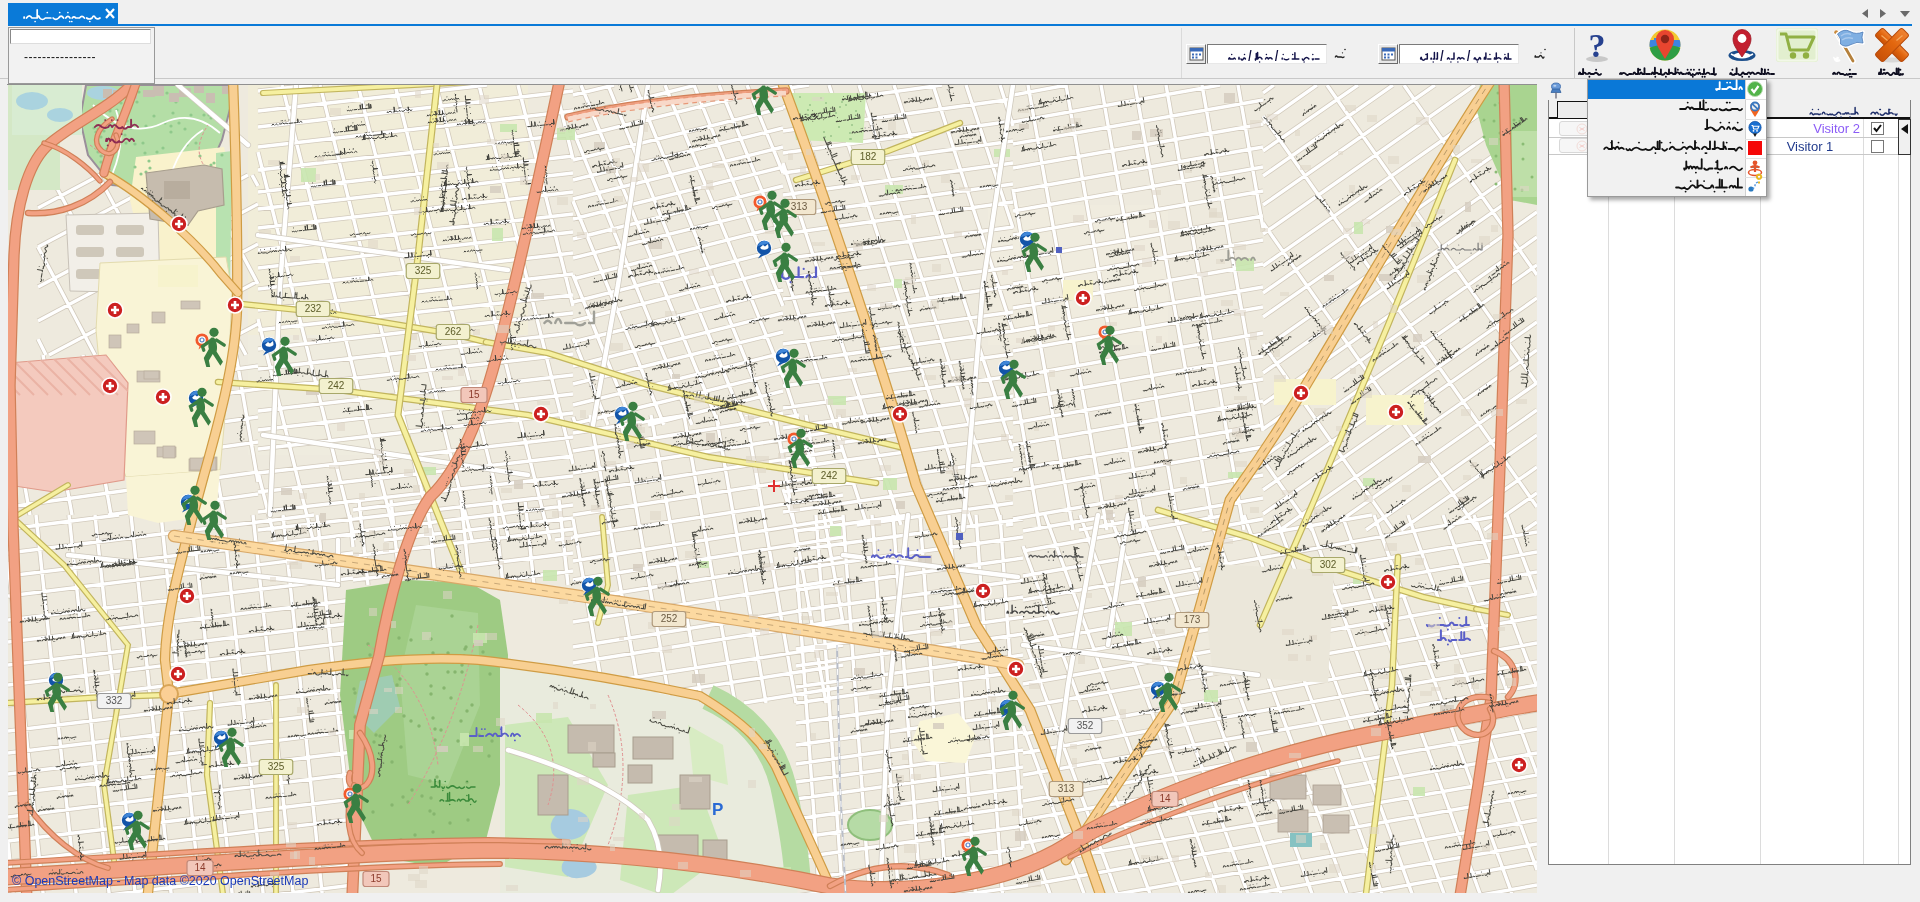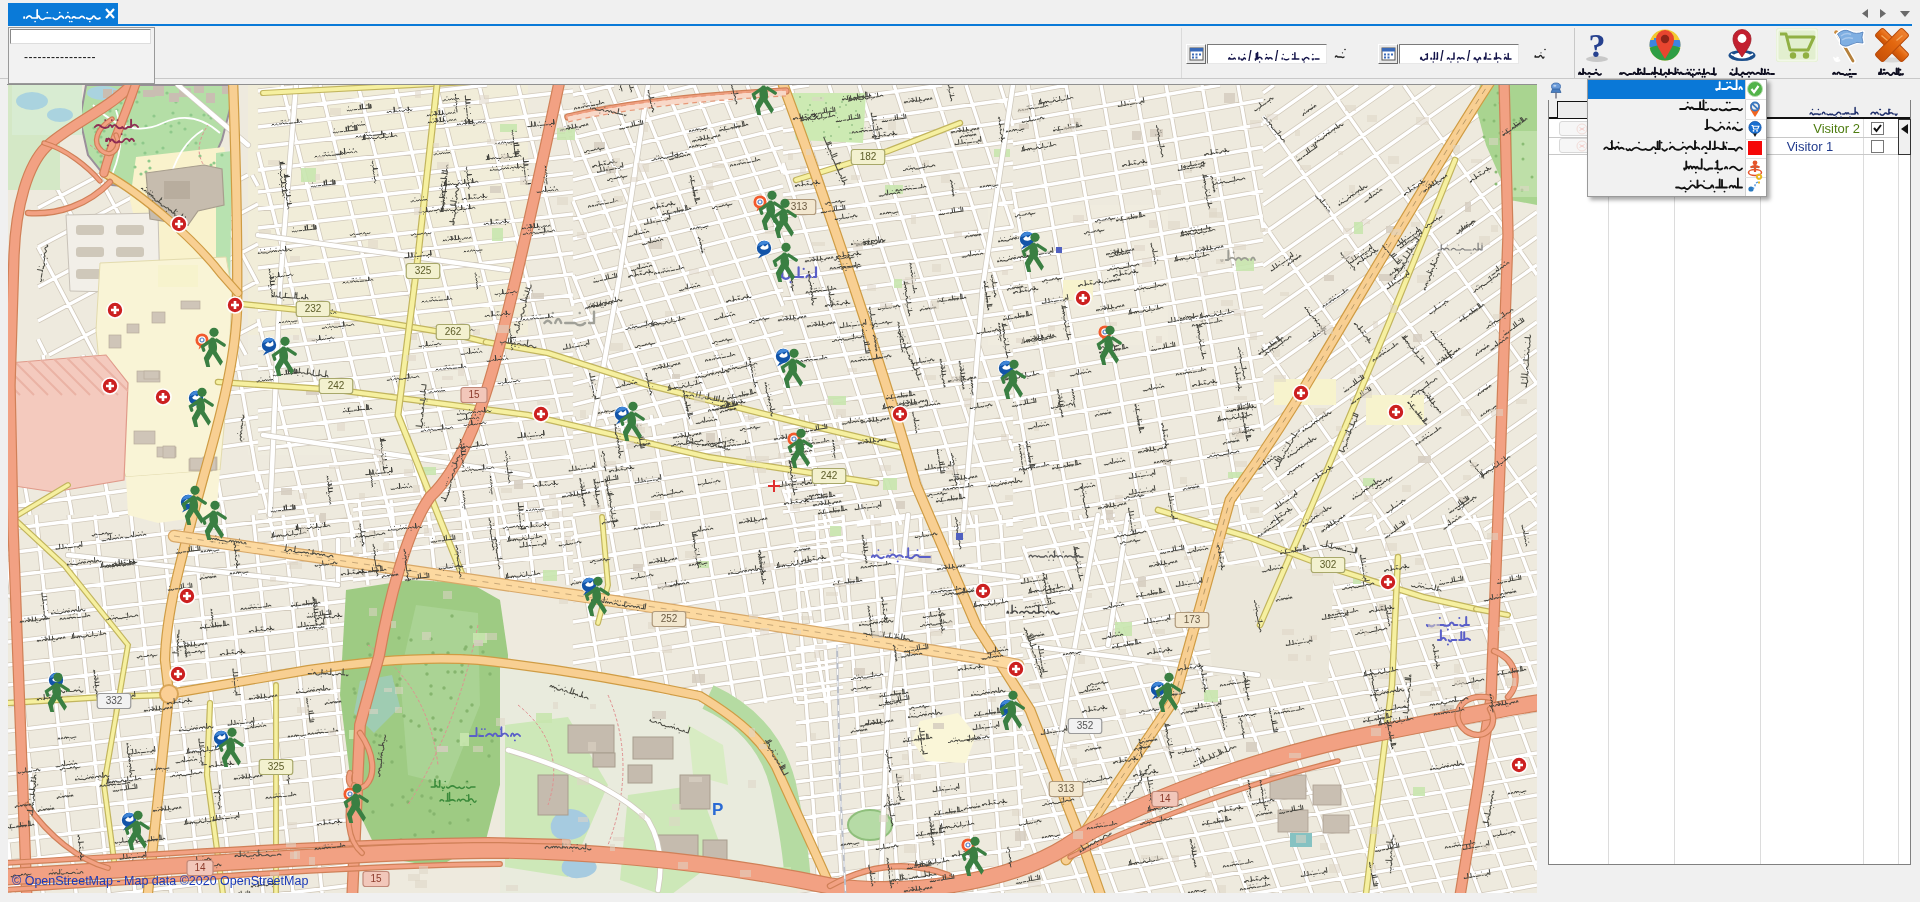--- a/index.html
+++ b/index.html
@@ -1974,21 +1974,21 @@
       <path d="M0,0 q-1.5,-3.4 -2.9,0 l0,-6.5 l0,6.5 l-2.0,0 l-2.2,0 m-1.8,0 q-1.1,-2.5 -2.2,0 q-1.1,-2.6 -2.2,0 l-2.0,0 m-1.8,0 q-2.2,-3.5 -4.3,0 q-2.3,2.5 -4.6,0 q-0.9,1.6 -1.9,0 q-1.6,1.6 -3.2,0 m-1.8,0 q-1.5,-3.3 -3.0,0 m-1.8,0 q-1.1,1.2 -2.2,0 l-3.8,0 q-0.9,1.6 -1.9,0 q-1.2,-2.4 -2.3,0 M-8.1,2.9 l0.01,0 M-45.5,-4.5 l0.01,0 M-39.6,-4.5 l0.01,0 M-21.8,2.9 l0.01,0 M-17.0,2.9 l0.01,0 M-7.9,2.9 l0.01,0" stroke="#1f2f6a" stroke-width="1.5" fill="none" stroke-linecap="round" stroke-linejoin="round"></path>
     </g>
   </svg>
 <svg style="position:absolute;left:1867px;top:103px" width="32" height="15">
     <g transform="translate(30,11)">
       <path d="M0,0 q-1.0,2.5 -2.0,0 m-1.8,0 q-2.1,-2.5 -4.3,0 l0,-4.8 l0,4.8 l-1.6,0 q-1.6,-2.1 -3.1,0 q-2.0,2.5 -4.1,0 m-1.8,0 q-1.5,-3.3 -3.0,0 q-2.2,-3.4 -4.3,0 M-7.1,-4.5 l0.01,0 M-17.2,-4.5 l0.01,0 M-16.6,-4.5 l0.01,0" stroke="#1f2f6a" stroke-width="1.5" fill="none" stroke-linecap="round" stroke-linejoin="round"></path>
     </g>
   </svg>
 <div style="position:absolute;left:1549px;top:137px;width:361px;height:1px;background:#c8c8c8"></div>
 <div style="position:absolute;left:1549px;top:154px;width:361px;height:1px;background:#c8c8c8"></div>
-<div style="position:absolute;left:1760px;top:121px;width:100px;height:15px;font:13px 'Liberation Sans';color:#4d7c0f;text-align:right">Visitor 2</div>
+<div style="position:absolute;left:1760px;top:121px;width:100px;height:15px;font:13px 'Liberation Sans';color:#8b5cf6;text-align:right">Visitor 2</div>
 <div style="position:absolute;left:1760px;top:139px;width:100px;height:15px;font:13px 'Liberation Sans';color:#203a8c;text-align:center">Visitor 1</div>
 <div style="position:absolute;left:1559px;top:121px;width:45px;height:15px;background:#f6f6f6;border:1px solid #d8d8d8;border-radius:3px"></div>
 <svg style="position:absolute;left:1576px;top:123px" width="12" height="12">
     <circle cx="6" cy="6" r="5" fill="none" stroke="#f2dcd8" stroke-width="1"></circle>
     <path d="M3.5,4.5 l5,3 M8.5,4.5 l-5,3" stroke="#f4c8c4" stroke-width="0.9"></path>
   </svg>
 <div style="position:absolute;left:1559px;top:138px;width:45px;height:15px;background:#f6f6f6;border:1px solid #d8d8d8;border-radius:3px"></div>
 <svg style="position:absolute;left:1576px;top:140px" width="12" height="12">
     <circle cx="6" cy="6" r="5" fill="none" stroke="#f2dcd8" stroke-width="1"></circle>
     <path d="M3.5,4.5 l5,3 M8.5,4.5 l-5,3" stroke="#f4c8c4" stroke-width="0.9"></path>

